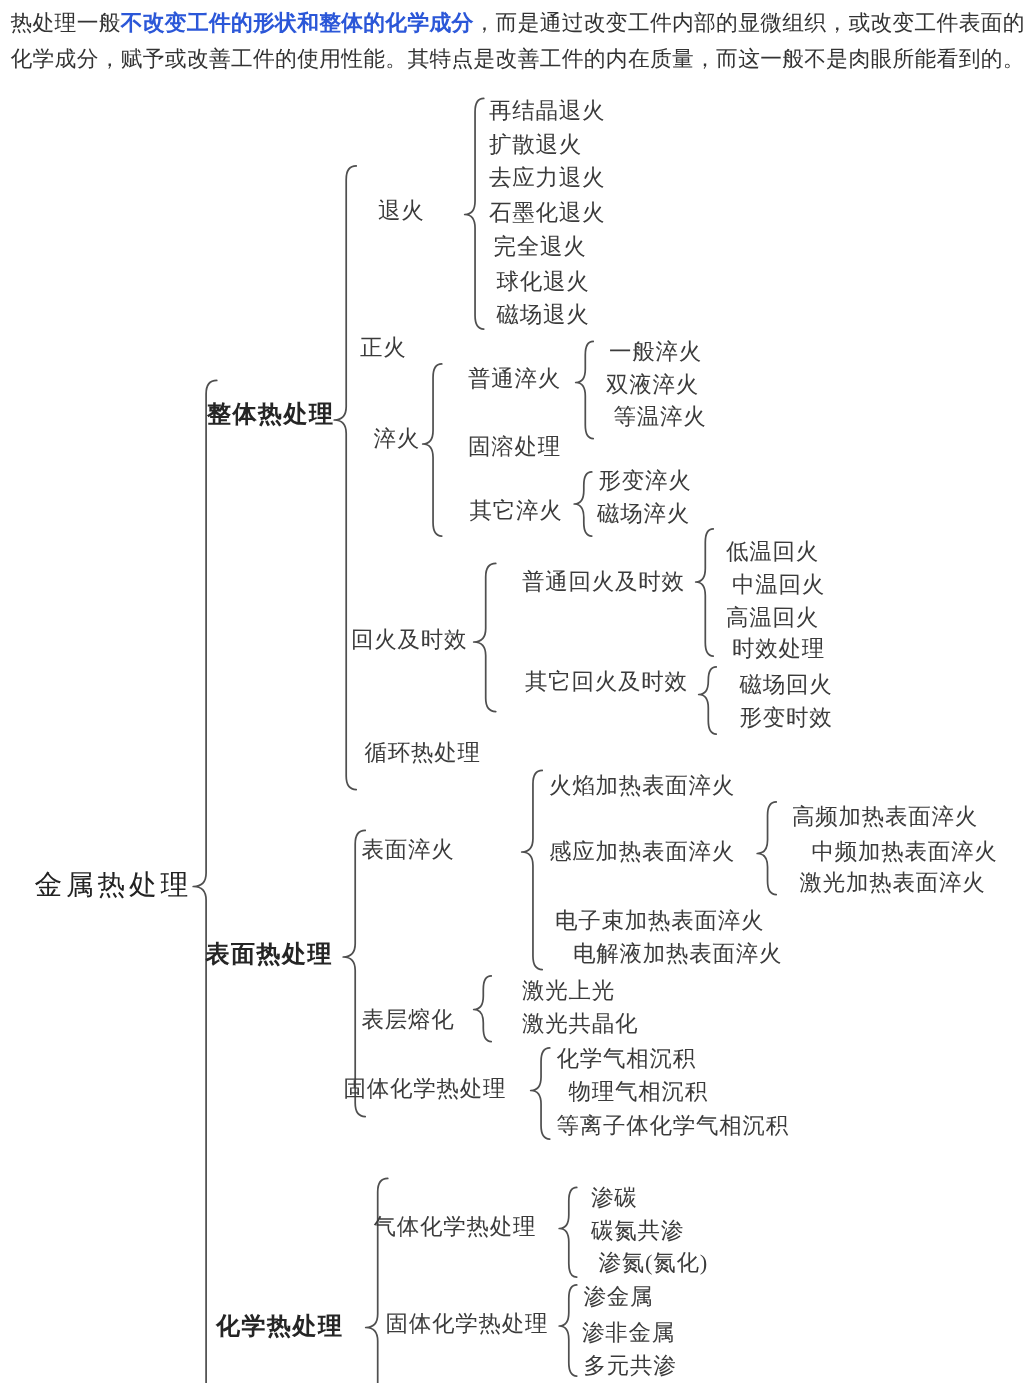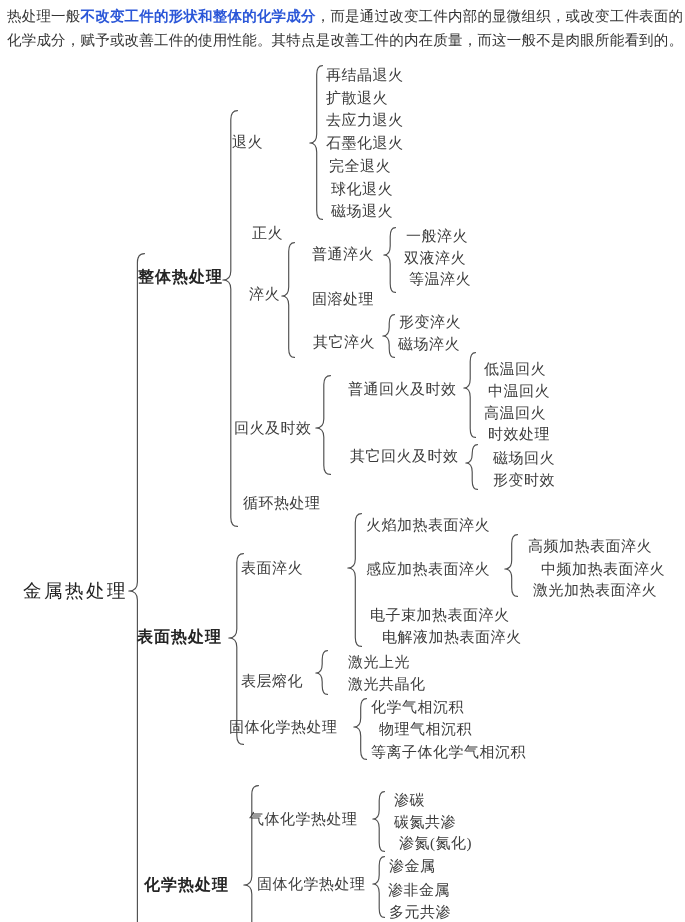--- a/index.html
+++ b/index.html
@@ -54,35 +54,35 @@
   <div class="n b1" style="left:138px;top:277px">整体热处理</div>
   <div class="n b1" style="left:137px;top:637px">表面热处理</div>
   <div class="n b1" style="left:144px;top:885px">化学热处理</div>
 
   <div class="brace" style="left:222px;top:110px">
       <svg width="16" height="417" viewBox="0 0 16 417">
         <path d="M 15.5 0.6 Q 8.8 0.6 8.8 9.6 L 8.8 161.0 Q 8.8 170 0.8 170 Q 8.8 170 8.8 179.0 L 8.8 407.4 Q 8.8 416.4 15.5 416.4" fill="none" stroke="#4f4f4f" stroke-width="1.15" stroke-linecap="round" stroke-linejoin="round"></path>
       </svg>
     </div>
 
-  <div class="n" style="left:232px;top:142px">退火</div>
+  <div class="n" style="left:252px;top:142px">退火</div>
   <div class="brace" style="left:309px;top:65px">
       <svg width="14" height="155" viewBox="0 0 14 155">
         <path d="M 13.5 0.6 Q 7.7 0.6 7.7 9.6 L 7.7 69.0 Q 7.7 78 0.8 78 Q 7.7 78 7.7 87.0 L 7.7 145.4 Q 7.7 154.4 13.5 154.4" fill="none" stroke="#4f4f4f" stroke-width="1.15" stroke-linecap="round" stroke-linejoin="round"></path>
       </svg>
     </div>
   <div class="n" style="left:326px;top:75px">再结晶退火</div>
   <div class="n" style="left:326px;top:98px">扩散退火</div>
   <div class="n" style="left:326px;top:120px">去应力退火</div>
   <div class="n" style="left:326px;top:143px">石墨化退火</div>
   <div class="n" style="left:329px;top:166px">完全退火</div>
   <div class="n" style="left:331px;top:189px">球化退火</div>
   <div class="n" style="left:331px;top:211px">磁场退火</div>
 
-  <div class="n" style="left:252px;top:233px">正火</div>
+  <div class="n" style="left:240px;top:233px">正火</div>
 
   <div class="n" style="left:249px;top:294px">淬火</div>
   <div class="brace" style="left:281px;top:242px">
       <svg width="14" height="116" viewBox="0 0 14 116">
         <path d="M 13.5 0.6 Q 7.7 0.6 7.7 9.6 L 7.7 45.0 Q 7.7 54 0.8 54 Q 7.7 54 7.7 63.0 L 7.7 106.4 Q 7.7 115.4 13.5 115.4" fill="none" stroke="#4f4f4f" stroke-width="1.15" stroke-linecap="round" stroke-linejoin="round"></path>
       </svg>
     </div>
   <div class="n" style="left:312px;top:254px">普通淬火</div>
   <div class="brace" style="left:383px;top:227px">
       <svg width="13" height="66" viewBox="0 0 13 66">

